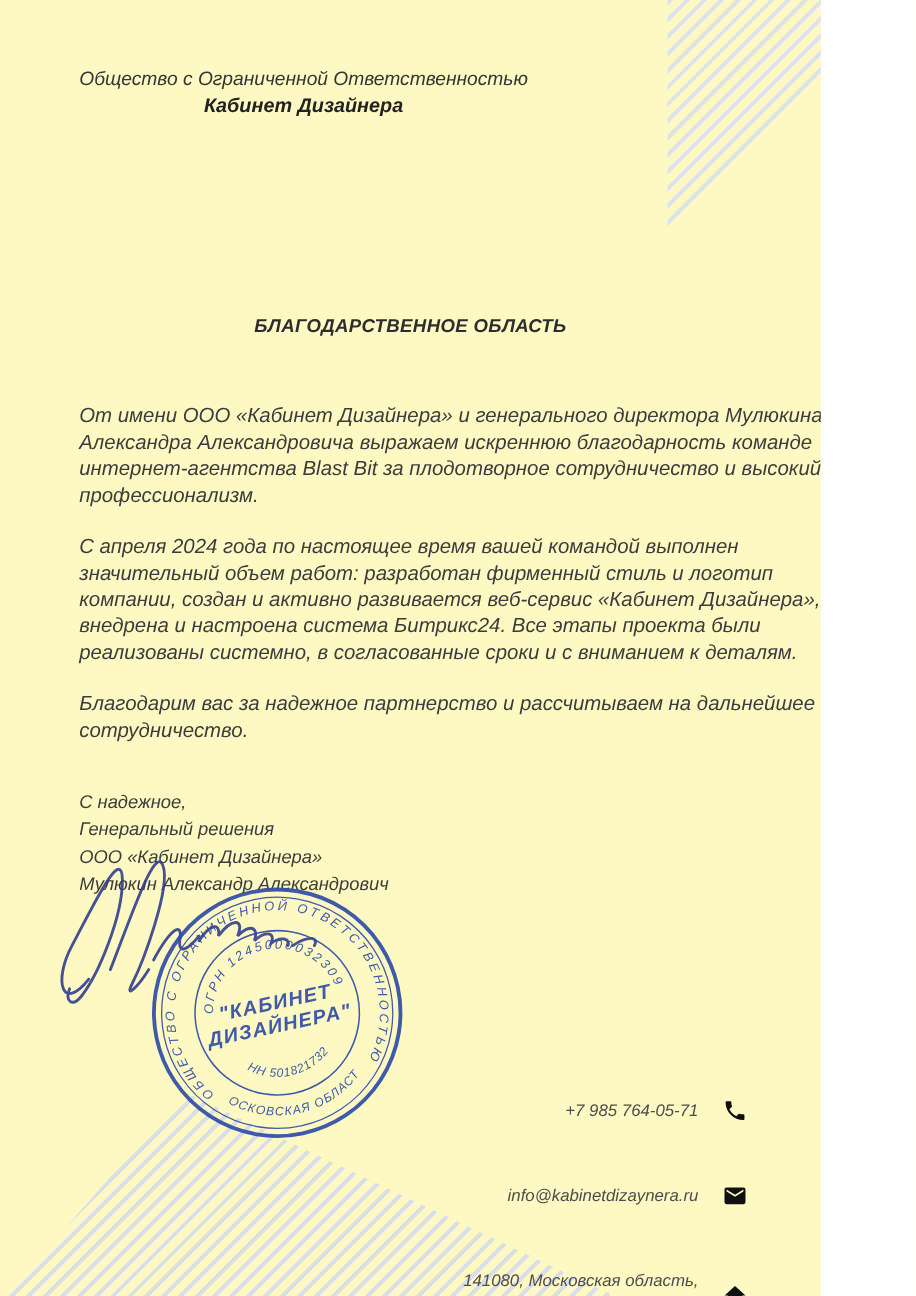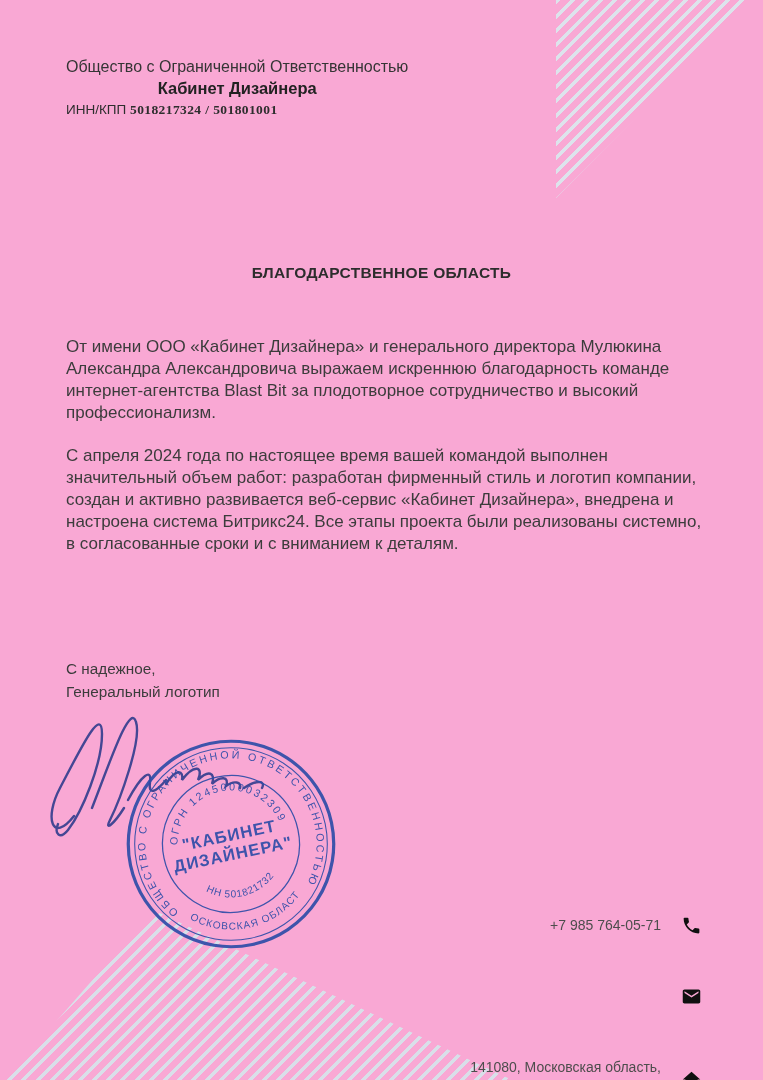--- a/index.html
+++ b/index.html
@@ -1,18 +1,18 @@
 <!DOCTYPE html>
 <html><head>
 <meta charset="utf-8">
 <style>
   html,body{margin:0;padding:0;background:#ffffff;}
   .page{
-    position:relative;width:763px;height:1080px;background:#f9a8d4;overflow:hidden;
-    font-family:"Liberation Sans","DejaVu Sans",sans-serif;color:#3c3c3c;
+    position:relative;width:684px;height:1080px;background:#fef9c3;overflow:hidden;
+    font-family:"Liberation Sans","DejaVu Sans",sans-serif;color:#3c3c3c;font-style:italic;
   }
   
   .deco{position:absolute;pointer-events:none;}
   .deco-tr{
     left:556px;top:0;width:196px;height:198px;
     background:repeating-linear-gradient(135deg,#dde3ec 0 3.5px,transparent 3.5px 10px);
     clip-path:polygon(0 0,100% 0,0 100%);
   }
   .deco-bl{
     left:0;top:903px;width:512px;height:177px;
@@ -51,36 +51,35 @@
 <body>
 
 <div class="page">
 
   <div class="deco deco-tr"></div>
   <div class="deco deco-bl"></div>
 
   <header class="letterhead">
     <div class="org-type">Общество с Ограниченной Ответственностью</div>
     <div class="org-name">Кабинет Дизайнера</div>
-    <div class="innkpp">
-      <span>ИНН/КПП</span>
-      <span class="num">5018217324 /  501801001</span>
-    </div>
   </header>
 
   <h1 class="letter-title">БЛАГОДАРСТВЕННОЕ ОБЛАСТЬ</h1>
 
   <main class="letter-body">
     <p>От имени ООО «Кабинет Дизайнера» и генерального директора Мулюкина Александра Александровича выражаем искреннюю благодарность команде интернет-агентства Blast Bit за плодотворное сотрудничество и высокий профессионализм.</p>
     <p>С апреля 2024 года по настоящее время вашей командой выполнен значительный объем работ: разработан фирменный стиль и логотип компании, создан и активно развивается веб-сервис «Кабинет Дизайнера», внедрена и настроена система Битрикс24. Все этапы проекта были реализованы системно, в согласованные сроки и с вниманием к деталям.</p>
+    <p>Благодарим вас за надежное партнерство и рассчитываем на дальнейшее сотрудничество.</p>
   </main>
 
   <div class="sig-block">
     <div>С надежное,</div>
-    <div>Генеральный логотип</div>
+    <div>Генеральный решения</div>
+    <div>ООО «Кабинет Дизайнера»</div>
+    <div>Мулюкин Александр Александрович</div>
   </div>
 
   <svg class="signature" viewBox="0 0 300 170" fill="none">
     <g stroke="#2c3a8c" stroke-width="2.4" stroke-linecap="round" opacity="0.88">
       <path d="M30 128 C8 156 0 130 16 100 C36 62 58 16 58 46 C58 76 38 124 24 142 C16 152 10 146 14 136"></path>
       <path d="M48 120 C66 74 86 14 92 34 C98 52 76 112 66 132 C60 144 70 136 80 120"></path>
       <path d="M84 112 C98 86 108 80 106 94 C104 108 112 104 122 92"></path>
       <path d="M122 96 C132 80 140 82 138 92 C150 76 160 78 154 92 C164 82 172 84 168 96 C176 88 186 88 182 98 C190 92 198 94 196 100"></path>
       <path d="M200 100 C212 92 222 92 218 100"></path>
     </g>
@@ -119,20 +118,21 @@
   <footer class="contacts">
     <div class="c-row">
       <div class="c-text">+7 985 764-05-71</div>
       <div class="c-icon">
         <svg viewBox="0 0 24 24">
             <path d="M6.62 10.79c1.44 2.83 3.76 5.14 6.59 6.59l2.2-2.2c.27-.27.67-.36 1.02-.24 1.12.37 2.33.57 3.57.57.55 0 1 .45 1 1V20c0 .55-.45 1-1 1-9.39 0-17-7.61-17-17 0-.55.45-1 1-1h3.5c.55 0 1 .45 1 1 0 1.25.2 2.45.57 3.57.11.35.03.74-.25 1.02l-2.2 2.2z"></path>
           </svg>
       </div>
     </div>
     <div class="c-row">
+      <div class="c-text">info@kabinetdizaynera.ru</div>
       <div class="c-icon">
         <svg viewBox="0 0 24 24">
             <path d="M20 4H4c-1.1 0-1.99.9-1.99 2L2 18c0 1.1.9 2 2 2h16c1.1 0 2-.9 2-2V6c0-1.1-.9-2-2-2zm0 4l-8 5-8-5V6l8 5 8-5v2z"></path>
           </svg>
       </div>
     </div>
     <div class="c-row addr">
       <div class="c-text">
         <div>141080, Московская область,</div>
         <div>г Королёв, ул Стадионная, д. 7, офис 20</div>

